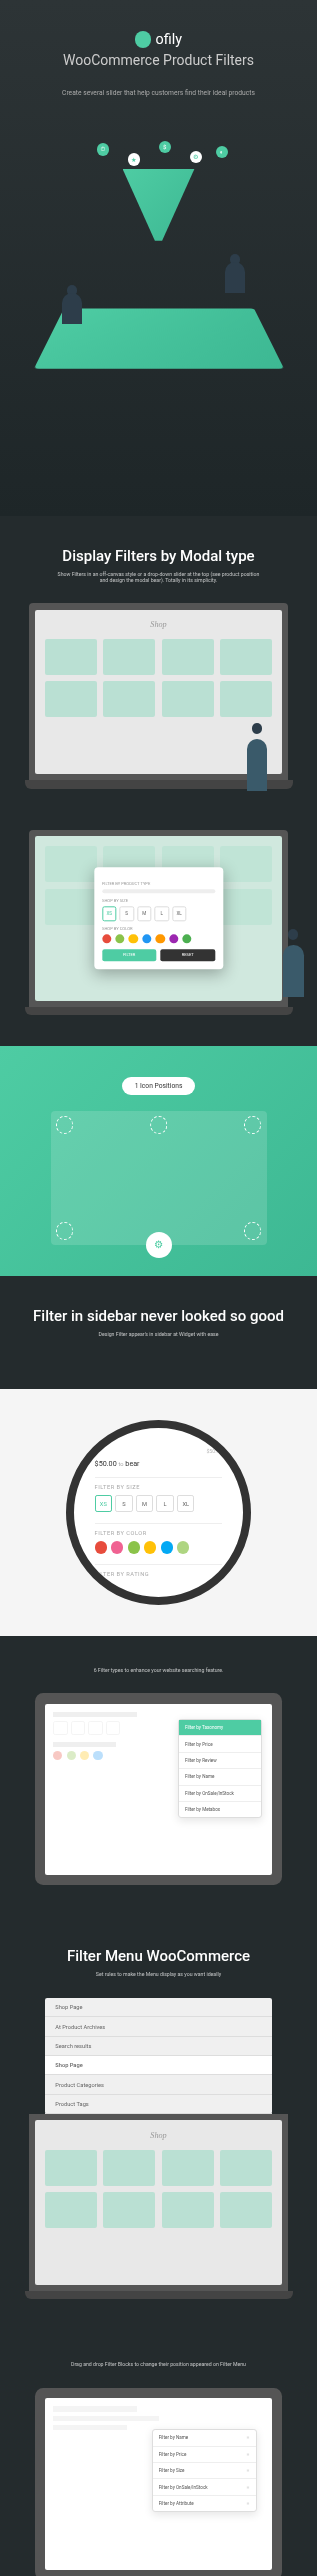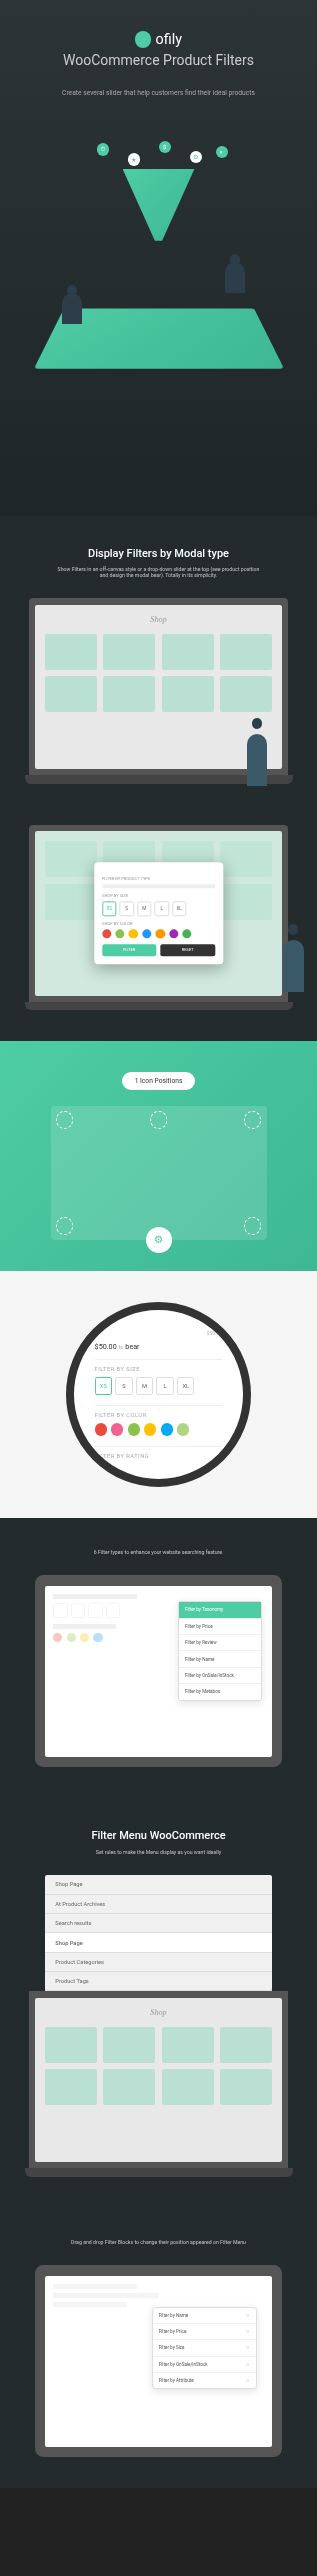--- a/index.html
+++ b/index.html
@@ -17,21 +17,21 @@
 .laptop-base{position:absolute;bottom:0;left:50%;transform:translateX(-50%);width:216px;height:103px;background:linear-gradient(135deg,#4ecca3,#3db893);border-radius:4.1px;transform:translateX(-50%) perspective(309px) rotateX(55deg)}
 .person{position:absolute;width:41px;height:62px}
 .person-1{bottom:62px;left:31px}
 .person-2{bottom:93px;right:41px}
 .person-body{width:20.6px;height:31px;background:#2d3d4a;border-radius:10.3px 10.3px 0 0;position:absolute;bottom:0;left:10.3px}
 .person-head{width:10.3px;height:10.3px;background:#2d3d4a;border-radius:50%;position:absolute;bottom:28px;left:15.5px}
 .section{padding:31px 20.6px;text-align:center}
 .section-dark{background:#242b2d}
 .section-light{background:#f5f5f5;color:#333}
 .section-green{background:linear-gradient(135deg,#4ecca3,#3db893);color:#fff}
-.section-title{font-size:11px;font-weight:500;margin-bottom:6.2px}
+.section-title{font-size:15px;font-weight:500;margin-bottom:6.2px}
 .section-desc{font-size:5.2px;opacity:0.7;max-width:206px;margin:0 auto 20.6px}
 .laptop-mock{width:247px;margin:0 auto;background:#555;border-radius:4.1px 4.1px 0 0;padding:6.2px;position:relative}
 .laptop-screen{background:#e8e8e8;border-radius:2.1px;height:144px;padding:10.3px;position:relative}
 .laptop-keys{width:268px;height:8.2px;background:#444;margin:0 auto;border-radius:0 0 6.2px 6.2px}
 .shop-header{text-align:center;color:#999;font-size:8.2px;margin-bottom:10.3px;font-family:serif;font-style:italic}
 .shop-grid{display:grid;grid-template-columns:repeat(4,1fr);gap:6.2px}
 .shop-item{background:#4ecca3;opacity:0.3;height:36px;border-radius:2.1px}
 .modal-badge{position:absolute;bottom:-15.5px;left:50%;transform:translateX(-50%);background:#fff;color:#333;padding:5.2px 12.4px;border-radius:10.3px;font-size:6.2px;font-weight:500;box-shadow:0 2.1px 10.3px rgba(0,0,0,0.2)}
 .modal-overlay{position:absolute;top:50%;left:50%;transform:translate(-50%,-50%);width:113px;background:#fff;border-radius:4.1px;padding:8.2px;box-shadow:0 4.1px 15.5px rgba(0,0,0,0.3);text-align:left}
 .filter-label{font-size:4.1px;color:#999;text-transform:uppercase;margin:5.2px 0 3.1px}
@@ -175,20 +175,24 @@
   <div class="pos-grid">
     <div class="pos-marker" style="top:5.2px;left:5.2px"></div>
     <div class="pos-marker" style="top:5.2px;right:5.2px"></div>
     <div class="pos-marker" style="top:5.2px;left:50%;transform:translateX(-50%)"></div>
     <div class="pos-marker" style="bottom:5.2px;left:5.2px"></div>
     <div class="pos-marker" style="bottom:5.2px;right:5.2px"></div>
     <div class="pos-icon">⚙</div>
   </div>
 </div>
 
+<div class="section section-dark">
+  <div class="section-title">Filter in sidebar never looked so good</div>
+  <div class="section-desc">Design Filter appear's in sidebar at Widget with ease</div>
+</div>
 
 <div class="section section-light">
   <div style="position:relative">
     <div class="magnifier">
       <div style="font-size:5.2px;color:#bbb;text-align:right;margin-bottom:5.2px">$50.00</div>
       <div class="price-text">
         <span>$50.00</span>
         <span style="color:#aaa;font-size:5.7px">to</span>
         <span>bear</span>
       </div>

